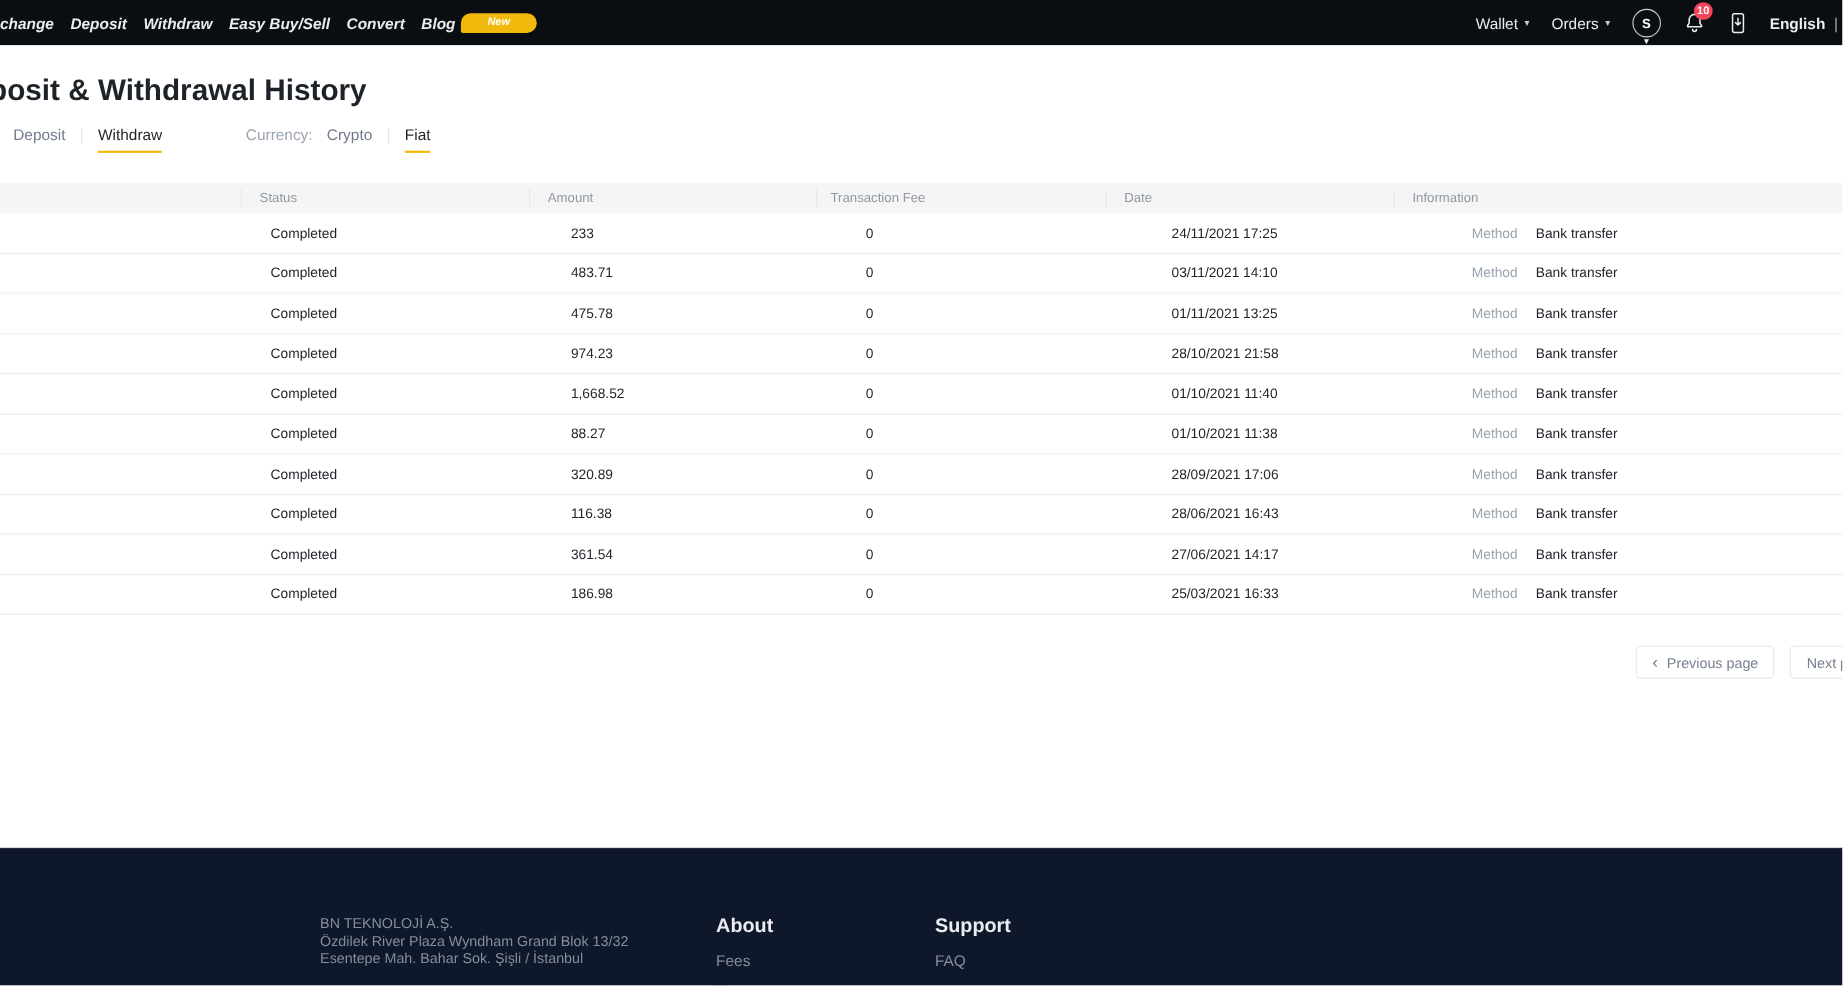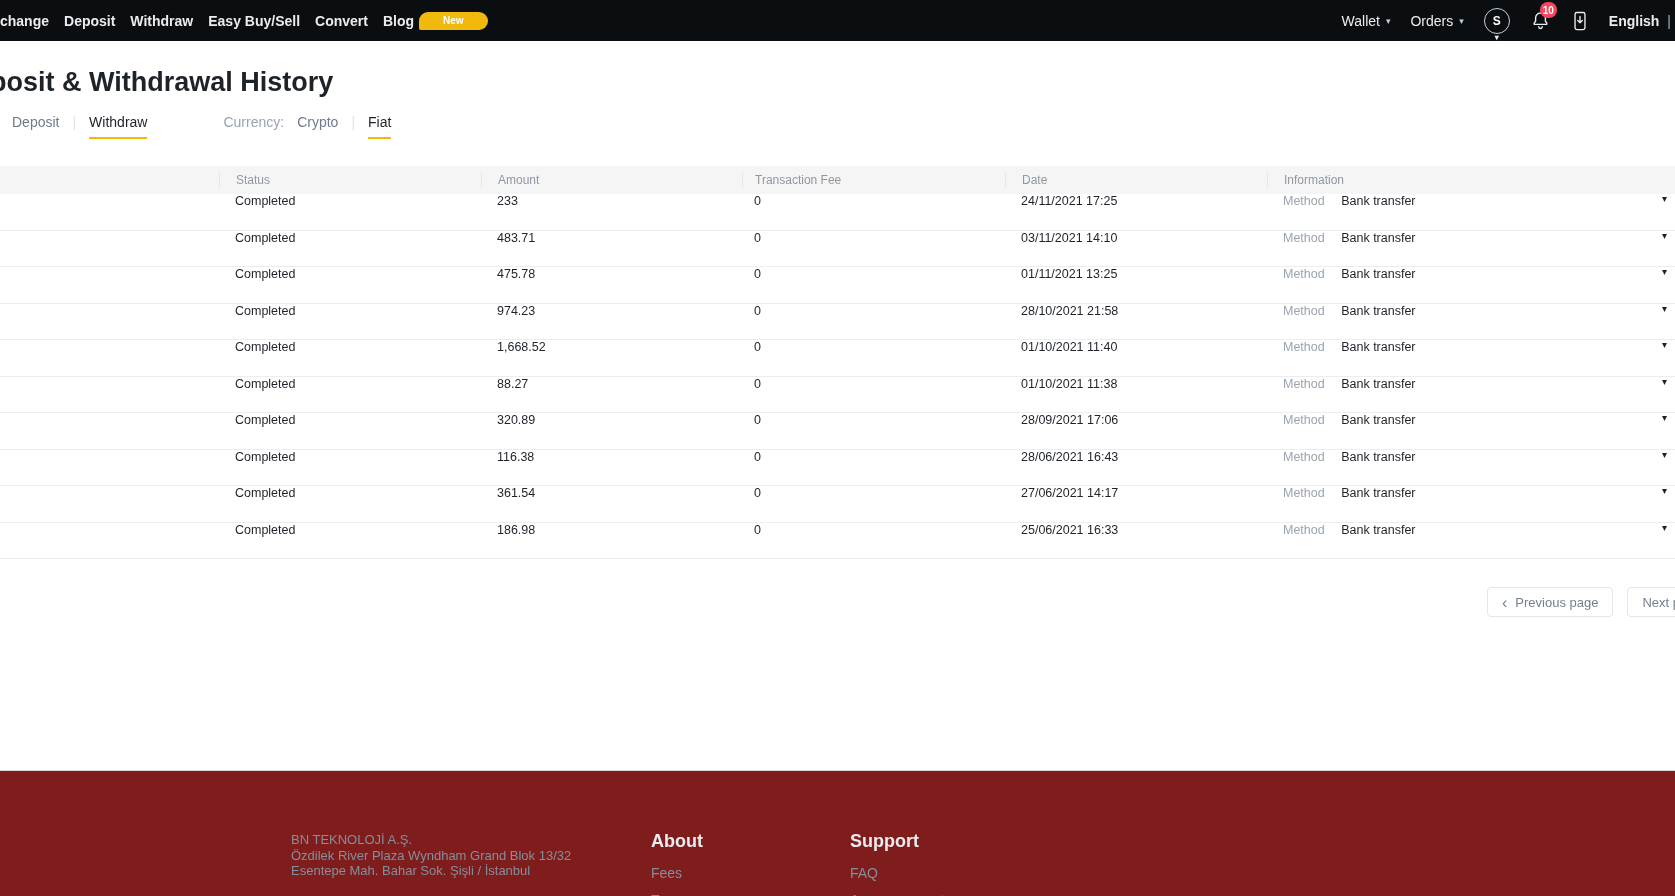--- a/index.html
+++ b/index.html
@@ -3,21 +3,21 @@
 <meta charset="utf-8">
 <style>
   * { margin:0; padding:0; box-sizing:border-box; }
   html,body { width:1675px; height:896px; overflow:hidden; }
   body { position:relative; background:#fff; font-family:"Liberation Sans", sans-serif; color:#1E2329; }
 
   
   .navbar { position:absolute; top:0; left:0; width:100%; height:41px; background:#0B0E11;
             display:flex; align-items:center; justify-content:space-between; z-index:5; }
   .nav-left { display:flex; align-items:center; gap:15px; white-space:nowrap; }
-  .nav-item { color:#EAECEF; font-size:14px; font-weight:700; cursor:pointer; display:flex; align-items:center; }
+  .nav-item { color:#EAECEF; font-size:14px; font-weight:700; cursor:pointer; display:flex; align-items:center;font-style:italic; }
   .badge-new { background:#F0B90B; color:#FFFFFF; font-size:10px; font-weight:700; line-height:10px;
                padding:4px 24px; border-radius:10px 10px 10px 2px; margin-left:5px; }
   .nav-right { display:flex; align-items:center; gap:20px; padding-right:4px; white-space:nowrap; }
   .nav-drop { color:#EAECEF; font-size:14px; font-weight:400; display:flex; align-items:center; cursor:pointer; }
   .caret { font-size:9px; color:#C5CCD3; margin-left:6px; }
   .avatar { width:26px; height:26px; border:1.5px solid #C9CED4; border-radius:50%; color:#fff;
             font-size:12px; font-weight:700; display:flex; align-items:center; justify-content:center;
             position:relative; cursor:pointer; }
   .avatar-caret { position:absolute; bottom:-9px; left:50%; transform:translateX(-50%); font-size:8px; color:#EAECEF; }
   .bell-wrap { position:relative; cursor:pointer; display:flex; }
@@ -40,33 +40,33 @@
 
   
   .table { margin-top:27px; width:1675px; font-size:12.5px; }
   .thead { display:flex; align-items:center; height:28px; background:#F5F5F5; color:#8F98A3; font-size:12px; }
   .th { height:16px; display:flex; align-items:center; }
   .th, .td { padding-left:16px; flex-shrink:0; }
   .thead .bordered { border-left:1px solid #E5E7EA; }
   .c0 { width:219px; } .c1 { width:262px; } .c2 { width:261px; } .c3 { width:263px;padding-left:12px; }
   .c4 { width:262px; } .c5 { width:373px; }
   .c6 { flex:1; display:flex; justify-content:flex-end; padding-right:8px; }
-  .tr { display:flex; align-items:flex-start; height:36.5px; border-bottom:1px solid #EBEDF0; color:#1E2329; }
+  .tr { display:flex; align-items:center; height:36.5px; border-bottom:1px solid #EBEDF0; color:#1E2329;gap:11px; }
   .method-label { color:#9AA4AF; margin-right:13px; }
   .chev { font-size:10px; color:#1E2329; cursor:pointer; line-height:10px; }
 
   
   .pagination { position:absolute; top:546px; left:1487px; display:flex; gap:14px; }
   .page-btn { height:30px; padding:0 14px; background:#fff; border:1px solid #E4E7EA; border-radius:4px;
               color:#76808F; font-size:13px; display:flex; align-items:center; gap:8px;
               white-space:nowrap; cursor:pointer; }
   .page-btn .arrow { font-size:16px; line-height:13px; }
 
   
-  .footer { position:absolute; top:770px; left:0; width:100%; height:126px; background:#7f1d1d;
+  .footer { position:absolute; top:770px; left:0; width:100%; height:126px; background:#0f172a;
             border-top:1px solid #D5D5D5; }
   .f-company { position:absolute; left:291px; top:61px; color:#848E9C; font-size:13px; line-height:15.5px; }
   .f-col { position:absolute; top:59px; }
   .f-col h3 { font-size:18px; font-weight:700; color:#EAECEF; line-height:22px; }
   .f-link { display:block; margin-top:11px; font-size:14px; color:#848E9C; text-decoration:none; cursor:pointer; }
   .f-link:first-of-type { margin-top:13px; }
   .f-about { left:651px; } .f-support { left:850px; } .f-community { left:1077px; }
   .social-row { display:flex; gap:21px; margin-top:15px; align-items:center; }
   .social-row svg { display:block; cursor:pointer; }
 </style>
@@ -275,21 +275,21 @@
     <div class="td c6">
       <span class="chev">▾</span>
     </div>
   </div>
 
   <div class="tr">
     <div class="td c0"></div>
     <div class="td c1">Completed</div>
     <div class="td c2">186.98</div>
     <div class="td c3">0</div>
-    <div class="td c4">25/06/2021 16:33</div>
+    <div class="td c4">25/03/2021 16:33</div>
     <div class="td c5">
       <span class="method-label">Method</span>
       <span>Bank transfer</span>
     </div>
     <div class="td c6">
       <span class="chev">▾</span>
     </div>
   </div>
 </div>
   </div>

